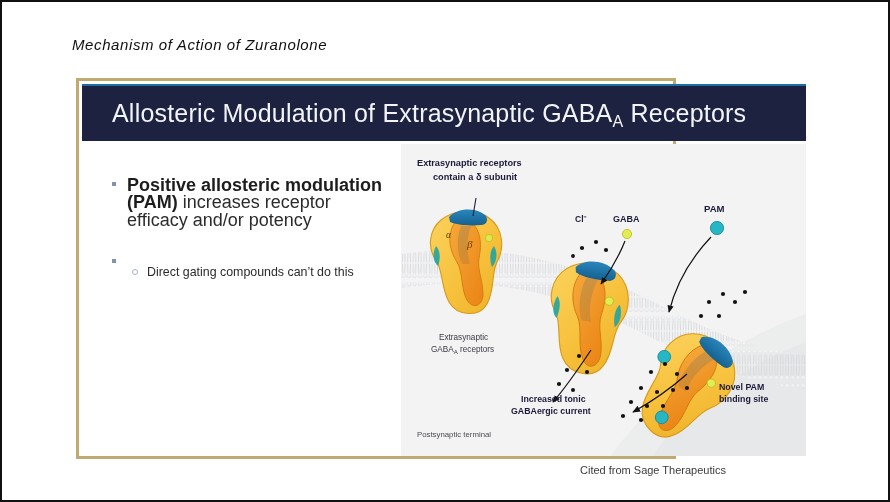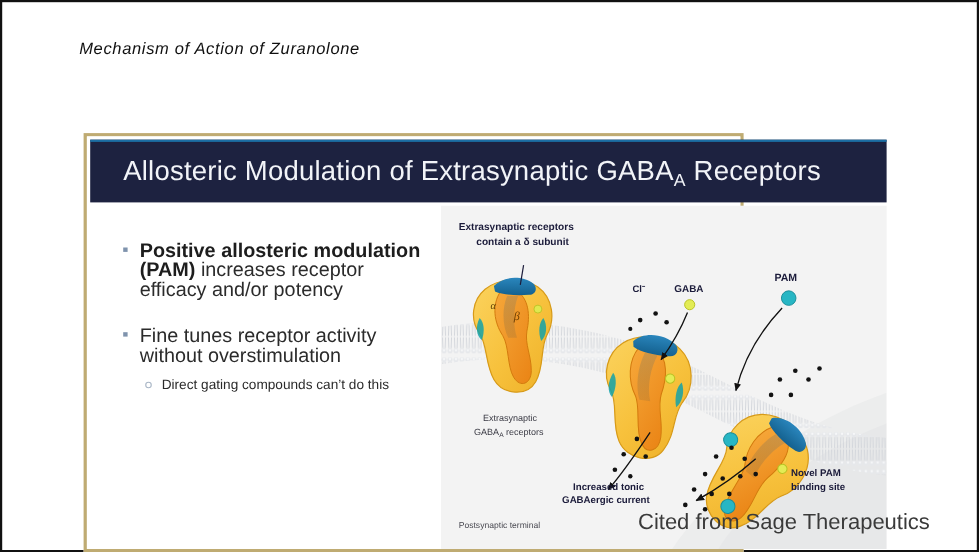--- a/index.html
+++ b/index.html
@@ -31,21 +31,20 @@
   }
 
   
   .slide{
     position:absolute;
     left:74px; top:76px;
     width:600px; height:381px;
     box-sizing:border-box;
     border:3px solid #bfab72;
     background:#ffffff;
-    margin-top:43px;
   }
   .slide-inner{
     position:absolute;
     inset:0;
     background:#ffffff;
   }
 
   
   .slide-header{
     position:absolute;
@@ -115,21 +114,21 @@
     width:405px; height:312px;
     background:#f3f3f3;
     overflow:hidden;
   }
   .figure svg{display:block;}
 
   
   .citation{
     position:absolute;
     left:578px; top:462px;
-    font-size:20px;
+    font-size:11px;
     color:#3a3a3a;
     white-space:nowrap;
     font-family:"Liberation Sans", sans-serif;
   }
 </style>
 </head>
 <body>
 
 <div id="page">
 
@@ -148,21 +147,20 @@
 
         <div class="bullet-row">
           <span class="mark"></span>
           <span class="lead">Positive allosteric modulation (PAM) </span><span>increases receptor efficacy and/or potency</span>
         </div>
 
         <div class="bullet-gap"></div>
 
         <div class="bullet-row">
           <span class="mark"></span>
-          <span>Fine tunes receptor activity without overstimulation</span>
         </div>
         <div class="sub-row">
           <span class="mark-o"></span>
           <span>Direct gating compounds can’t do this</span>
         </div>
       </div>
 
       <div class="figure">
         <svg width="405" height="312" viewBox="0 0 405 312" xmlns="http://www.w3.org/2000/svg">
           <defs>

